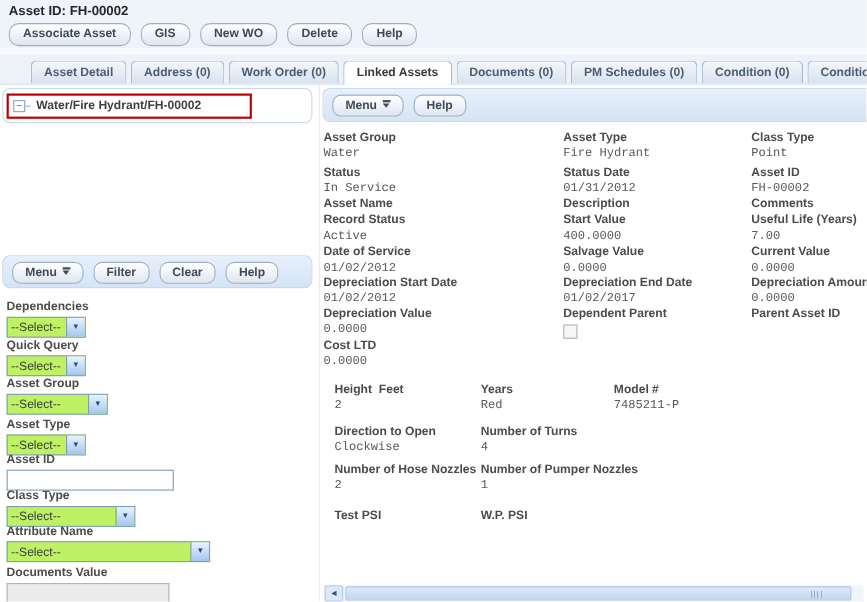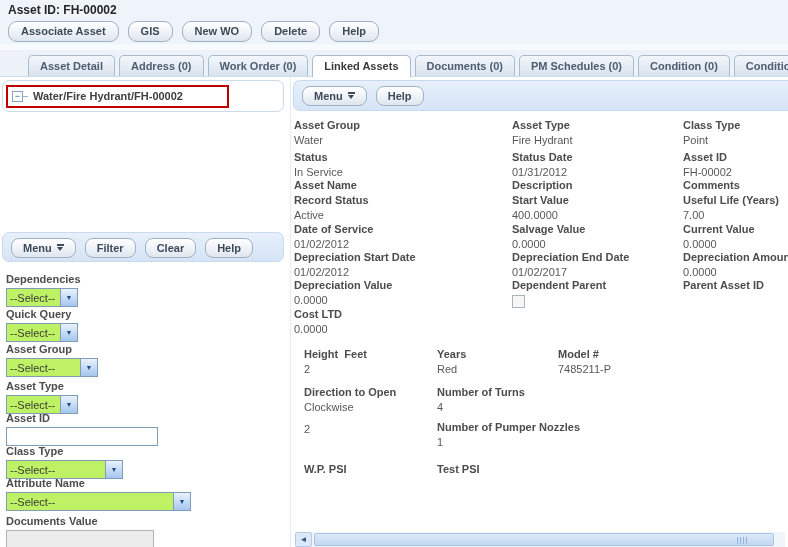--- a/index.html
+++ b/index.html
@@ -67,21 +67,21 @@
   
   .right-panel { position:absolute; left:290px; top:0; width:498px; height:471px; border-left:1px solid #e4edf7; }
   .detail-grid { position:absolute; left:3px; top:42px; width:494px; display:grid;
                  grid-template-columns:218px 171px 1fr;
                  grid-template-rows:32px 28px 15px 29px 28px 28px 29px 28px; }
   .attr-grid { position:absolute; left:13px; top:271px; width:484px; display:grid;
                grid-template-columns:133px 121px 1fr;
                grid-template-rows:38px 35px 42px 20px; }
   .dcell { overflow:visible; }
   .dlabel { font-weight:bold; color:#4c4c4c; white-space:pre; line-height:13px; }
-  .dvalue { color:#585858; white-space:pre; line-height:14px; margin-top:1px; }
+  .dvalue { color:#585858; white-space:pre; line-height:14px; margin-top:1px;font-family:Liberation Mono, monospace; }
   .checkbox { width:13px; height:13px; border:1px solid #aab6bd; background:#f6f6f6; margin-top:3px; }
 
   
   .hscroll { position:absolute; left:4px; bottom:1px; width:490px; height:15px; background:#f0f5fb; }
   .scroll-btn { position:absolute; left:0; top:0; width:17px; height:15px; background:#dbe8f8;
                 border:1px solid #b3cbe7; color:#34547e; font-size:8px; line-height:13px; text-align:center;
                 border-radius:2px; cursor:default; }
   .hthumb { position:absolute; left:19px; top:1px; width:460px; height:13px;
             background:linear-gradient(#dde9f9,#c3d8f1); border:1px solid #a8c4e4; border-radius:2px; }
   .grip { position:absolute; right:25px; top:3px; width:11px; height:7px;
@@ -288,32 +288,33 @@
           <div class="dcell">
             <div class="dlabel">Direction to Open</div>
             <div class="dvalue">Clockwise</div>
           </div>
           <div class="dcell">
             <div class="dlabel">Number of Turns</div>
             <div class="dvalue">4</div>
           </div>
           <div class="dcell"></div>
           <div class="dcell">
+            <div class="dlabel">Number of Hose Nozzles</div>
             <div class="dvalue">2</div>
           </div>
           <div class="dcell">
             <div class="dlabel">Number of Pumper Nozzles</div>
             <div class="dvalue">1</div>
           </div>
           <div class="dcell"></div>
           <div class="dcell">
+            <div class="dlabel">Test PSI</div>
+          </div>
+          <div class="dcell">
             <div class="dlabel">W.P. PSI</div>
-          </div>
-          <div class="dcell">
-            <div class="dlabel">Test PSI</div>
           </div>
           <div class="dcell"></div>
         </div>
 
       <div class="hscroll">
         <div class="scroll-btn">◄</div>
         <div class="hthumb">
           <span class="grip"></span>
         </div>
       </div>

